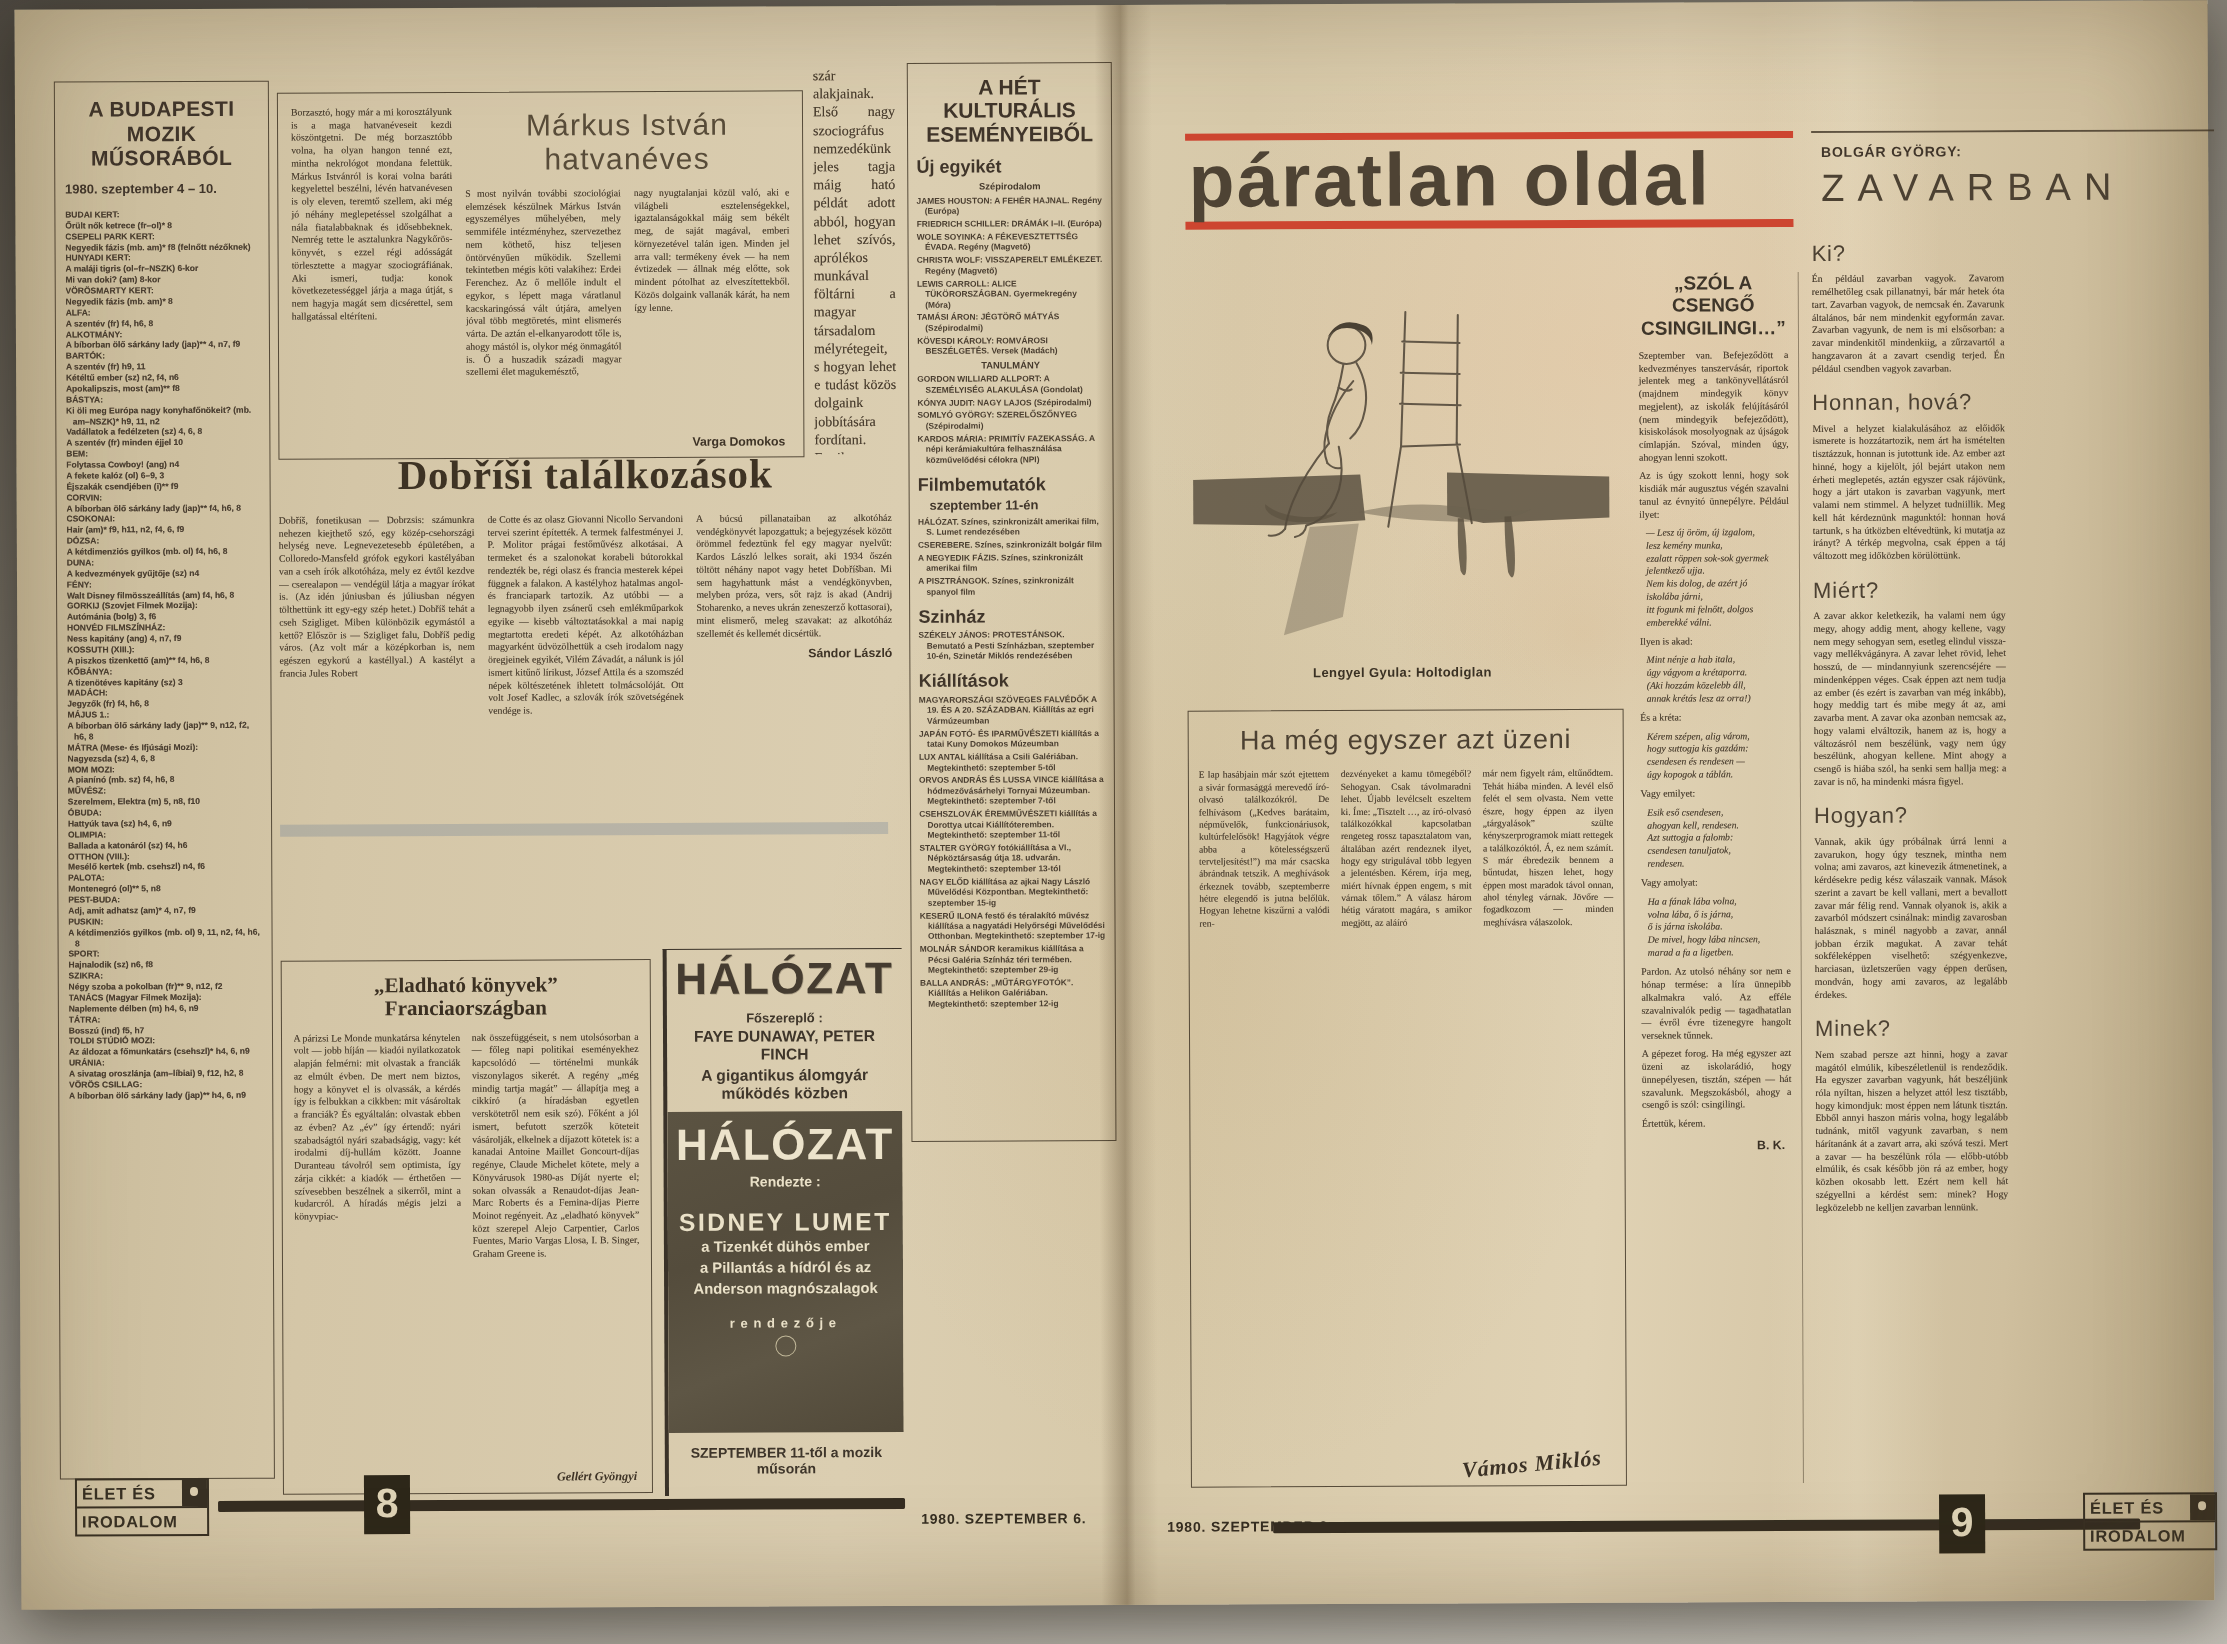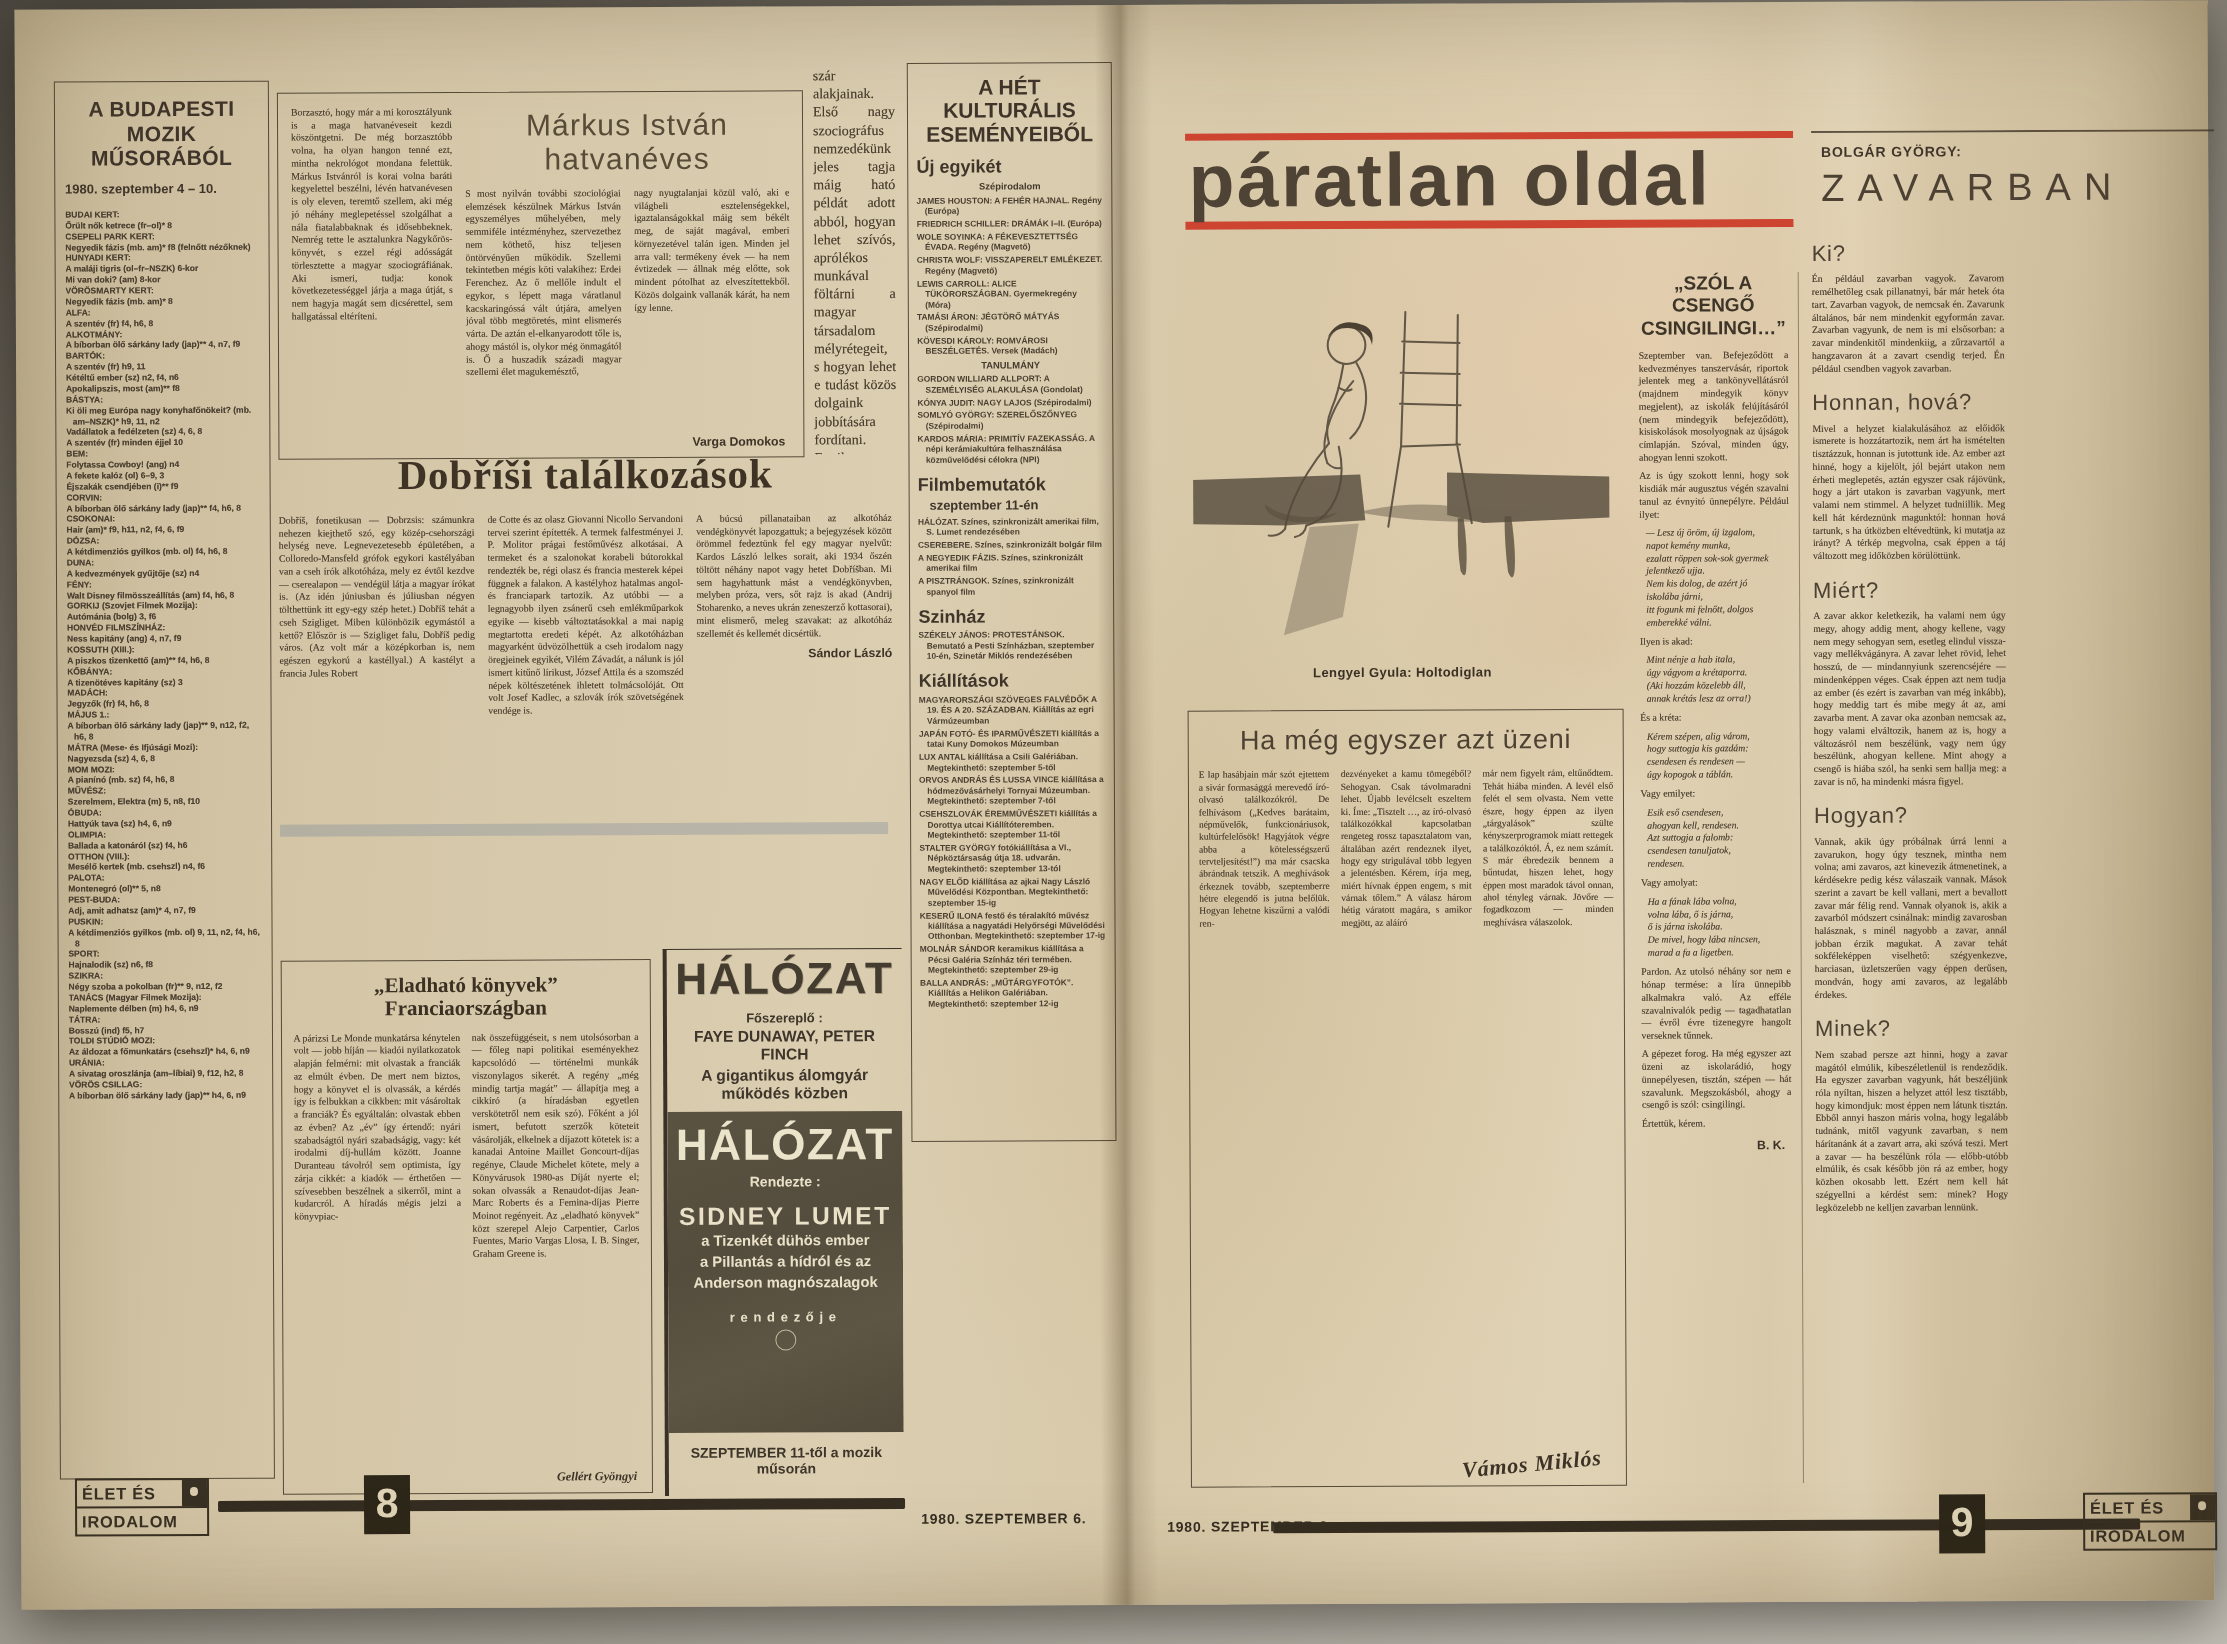--- a/index.html
+++ b/index.html
@@ -79,21 +79,21 @@
   .ad-top{ text-align:center; padding:8.2px 4.9px 9.8px;}
   .ad-title1{ font:900 44px/0.95 "Liberation Sans", sans-serif; letter-spacing:1.6px; color:#453c30;
               text-shadow:0.8px 0.8px 0 rgba(40,30,15,0.25);}
   .ad-star-label{ font:700 13px "Liberation Sans", sans-serif; color:#3e352a; margin-top:11px;}
   .ad-star{ font:700 15.6px/1.2 "Liberation Sans", sans-serif; color:#3e352a; margin-top:1.6px;}
   .ad-tag{ font:700 15.6px/1.15 "Liberation Sans", sans-serif; color:#3e352a; margin-top:1.6px;}
   .ad-dark{ background:linear-gradient(160deg,#5b5342 0%,#544c3c 40%,#5e5645 70%,#514939 100%);
             color:#eae1c8; text-align:center; padding:11.5px 4.9px 8.2px; height:321px;}
   .ad-title2{ font:900 44px/0.95 "Liberation Sans", sans-serif; letter-spacing:1.6px; color:#ece3cb;}
   .ad-dir-label{ font:700 14px "Liberation Sans", sans-serif; margin-top:8.2px;}
-  .ad-dir{ font:700 24.6px "Liberation Sans", sans-serif; letter-spacing:2.5px; margin-top:13px;}
+  .ad-dir{ font:700 24.6px "Liberation Sans", sans-serif; letter-spacing:2.5px; margin-top:19px;}
   .ad-credit{ font:700 14.8px/1.3 "Liberation Sans", sans-serif; margin-top:1.6px;}
   .ad-rendezoje{ font:700 13px "Liberation Sans", sans-serif; letter-spacing:5.7px; margin-top:17px;}
   .ad-emblem{ display:inline-block; width:21px; height:21px; border:1.6px solid #d9cfae; border-radius:50%;
               margin-top:4.9px; opacity:.8;}
   .ad-release{ text-align:center; font:700 14px "Liberation Sans", sans-serif; color:#3e352a; padding:11.5px 3.3px;}
 
   
   .logo-box{ position:absolute; width:134px; border:2.5px solid #383023; color:#383023;
              font:700 16.4px/1 "Liberation Sans", sans-serif;}
   .logo-row1{ display:flex; align-items:stretch; border-bottom:2.5px solid #383023;}
@@ -435,21 +435,21 @@
   <div id="ill-caption">Lengyel Gyula: Holtodiglan</div>
 
   <div id="szol-col">
     <div class="szol-title">„SZÓL A CSENGŐ</div>
     <div class="szol-title" style="margin-bottom:9.8px;">CSINGILINGI…”</div>
     <p class="bt">Szeptember van. Befejeződött a kedvezményes tanszervásár, riportok jelentek meg a tankönyvellátásról (majdnem mindegyik könyv megjelent), az iskolák felújításáról (nem mindegyik befejeződött), kisiskolások mosolyognak az újságok címlapján. Szóval, minden úgy, ahogyan lenni szokott.</p>
     <p class="bt">Az is úgy szokott lenni, hogy sok kisdiák már augusztus végén szavalni tanul az évnyitó ünnepélyre. Például ilyet:</p>
     <div class="verse">
 
     <div>— Lesz új öröm, új izgalom,</div>
-        <div>napot kemény munka,</div>
+        <div>lesz kemény munka,</div>
         <div>ezalatt röppen sok-sok gyermek</div>
         <div>jelentkező ujja.</div>
         <div>Nem kis dolog, de azért jó</div>
         <div>iskolába járni,</div>
         <div>itt fogunk mi felnőtt, dolgos</div>
         <div>emberekké válni.</div>
       </div>
     <p class="bt szol-label">Ilyen is akad:</p>
     <div class="verse">
 

